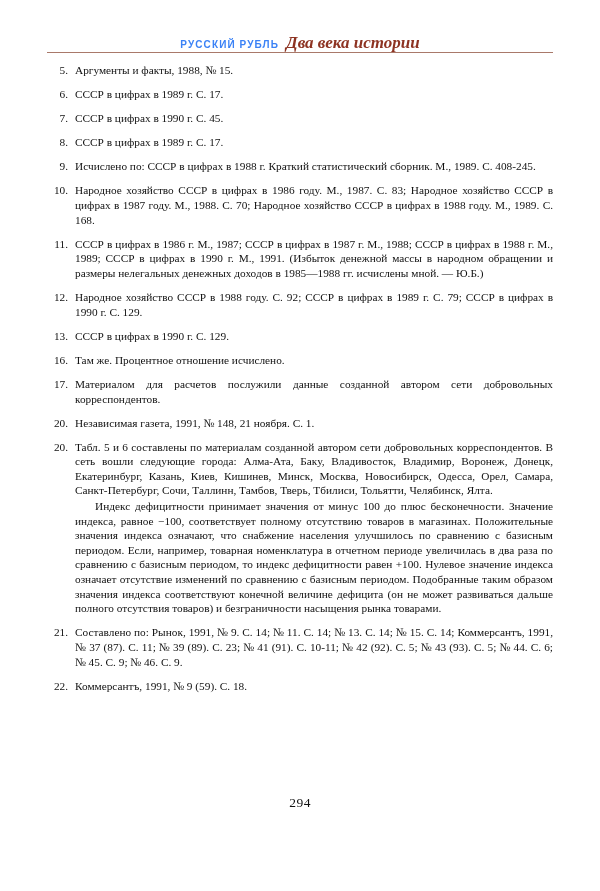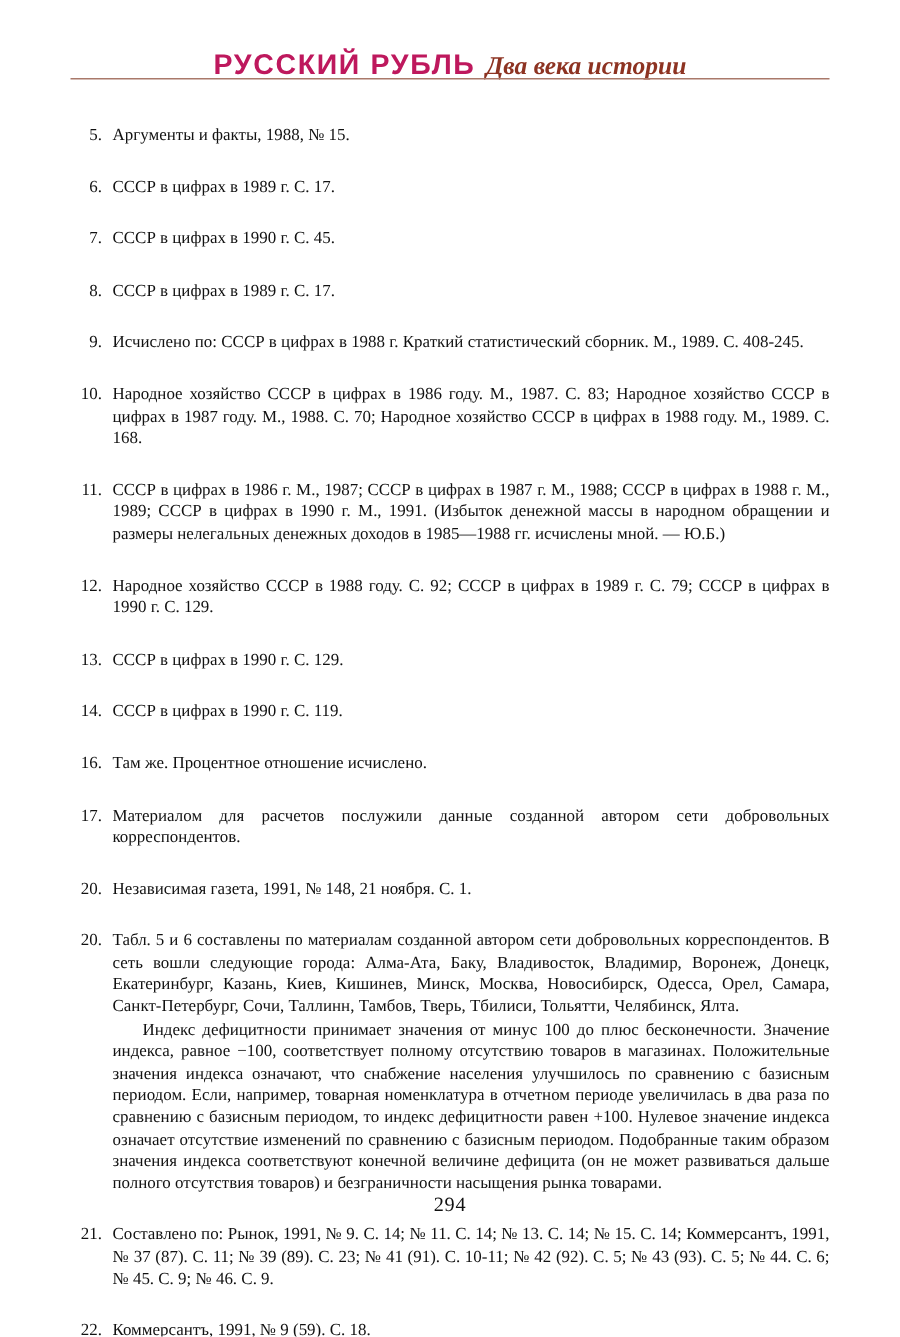--- a/index.html
+++ b/index.html
@@ -21,23 +21,23 @@
     position: absolute;
     left: 47px;
     top: 33px;
     width: 506px;
     text-align: center;
     white-space: nowrap;
   }
   #running-head .head-title {
     font-family: "Liberation Sans", "DejaVu Sans", sans-serif;
     font-weight: bold;
-    font-size: 19px;
+    font-size: 10px;
     letter-spacing: 1.1px;
-    color: #be185d;
+    color: #3b82f6;
     vertical-align: baseline;
   }
   #running-head .head-subtitle {
     font-family: "Liberation Serif", "DejaVu Serif", serif;
     font-style: italic;
     font-weight: bold;
     font-size: 17px;
     color: #8d3322;
     margin-left: 7px;
     vertical-align: baseline;
@@ -72,21 +72,20 @@
     position: absolute;
     left: 0;
     top: 0;
     width: 21px;
     text-align: right;
     font-size: 11.3px;
     line-height: 14.6px;
   }
   .note .body {
     display: block;
-    margin-top: 20px;
   }
   
   .subpara {
     display: block;
     margin-top: 1px;
     text-indent: 20px;
     text-align: justify;
   }
 
   
@@ -139,24 +138,20 @@
     </div>
     <div class="note">
       <span class="num">12.</span>
       <span class="body">Народное хозяйство СССР в 1988 году. С. 92; СССР в цифрах в 1989 г. С. 79; СССР в цифрах в 1990 г. С. 129.</span>
     </div>
     <div class="note">
       <span class="num">13.</span>
       <span class="body">СССР в цифрах в 1990 г. С. 129.</span>
     </div>
     <div class="note">
-      <span class="num">14.</span>
-      <span class="body">СССР в цифрах в 1990 г. С. 119.</span>
-    </div>
-    <div class="note">
       <span class="num">16.</span>
       <span class="body">Там же. Процентное отношение исчислено.</span>
     </div>
     <div class="note">
       <span class="num">17.</span>
       <span class="body">Материалом для расчетов послужили данные созданной автором сети добровольных корреспондентов.</span>
     </div>
     <div class="note">
       <span class="num">20.</span>
       <span class="body">Независимая газета, 1991, № 148, 21 ноября. С. 1.</span>

